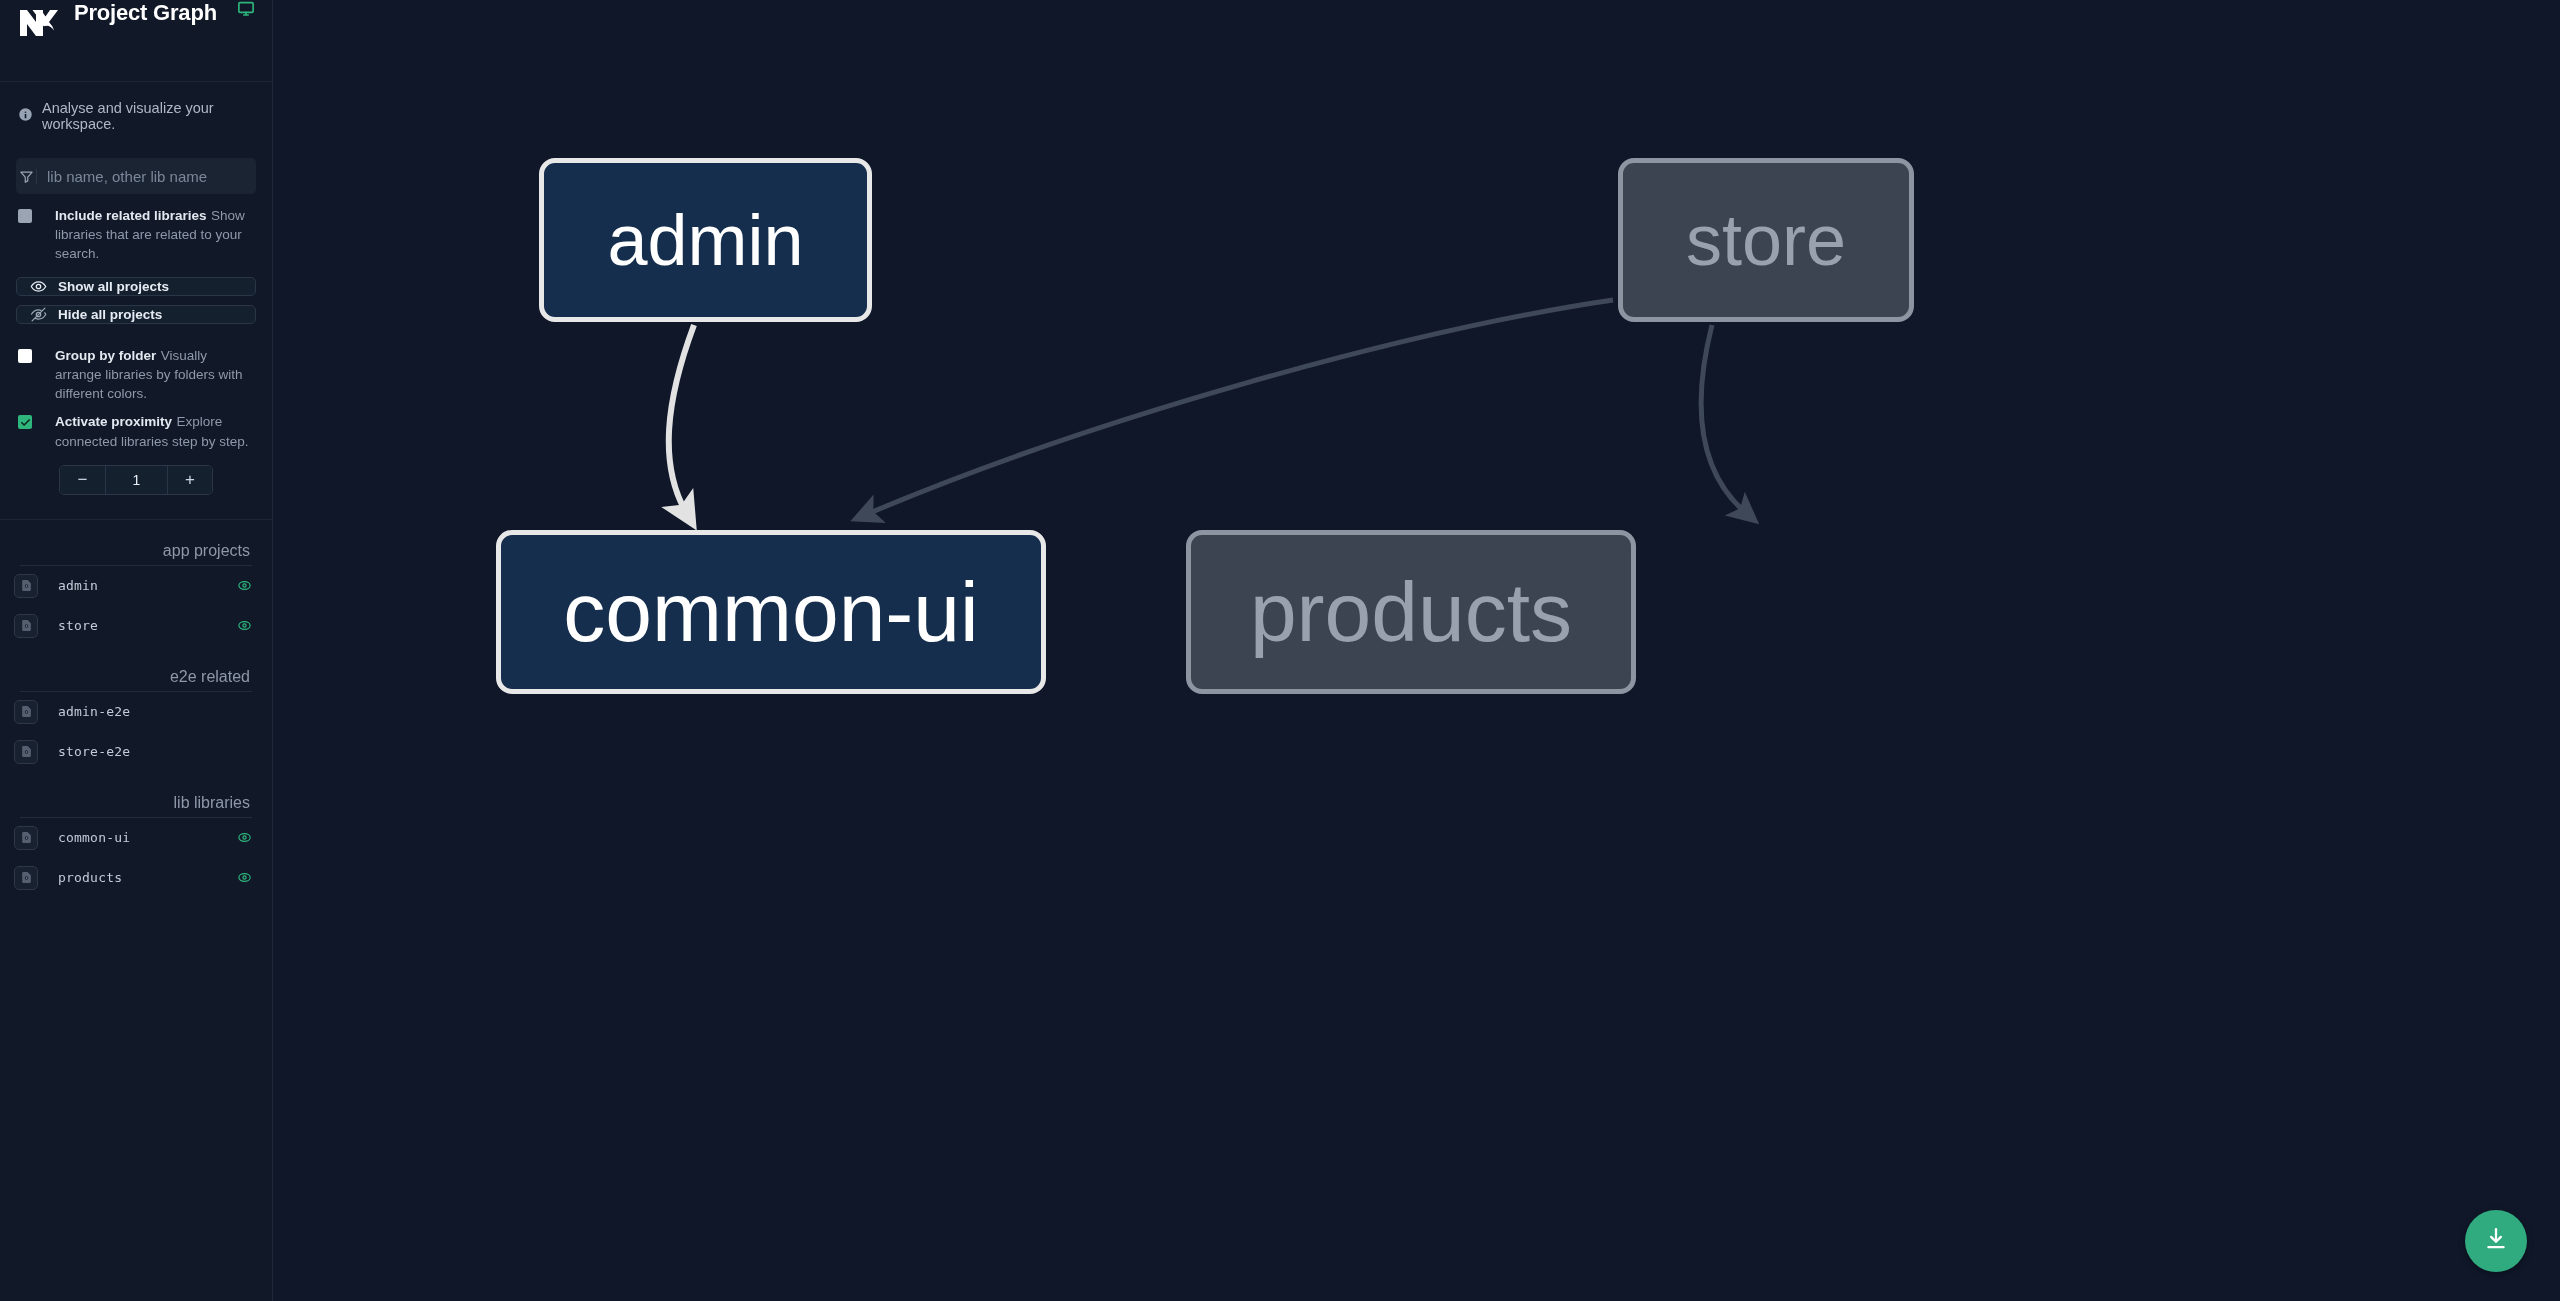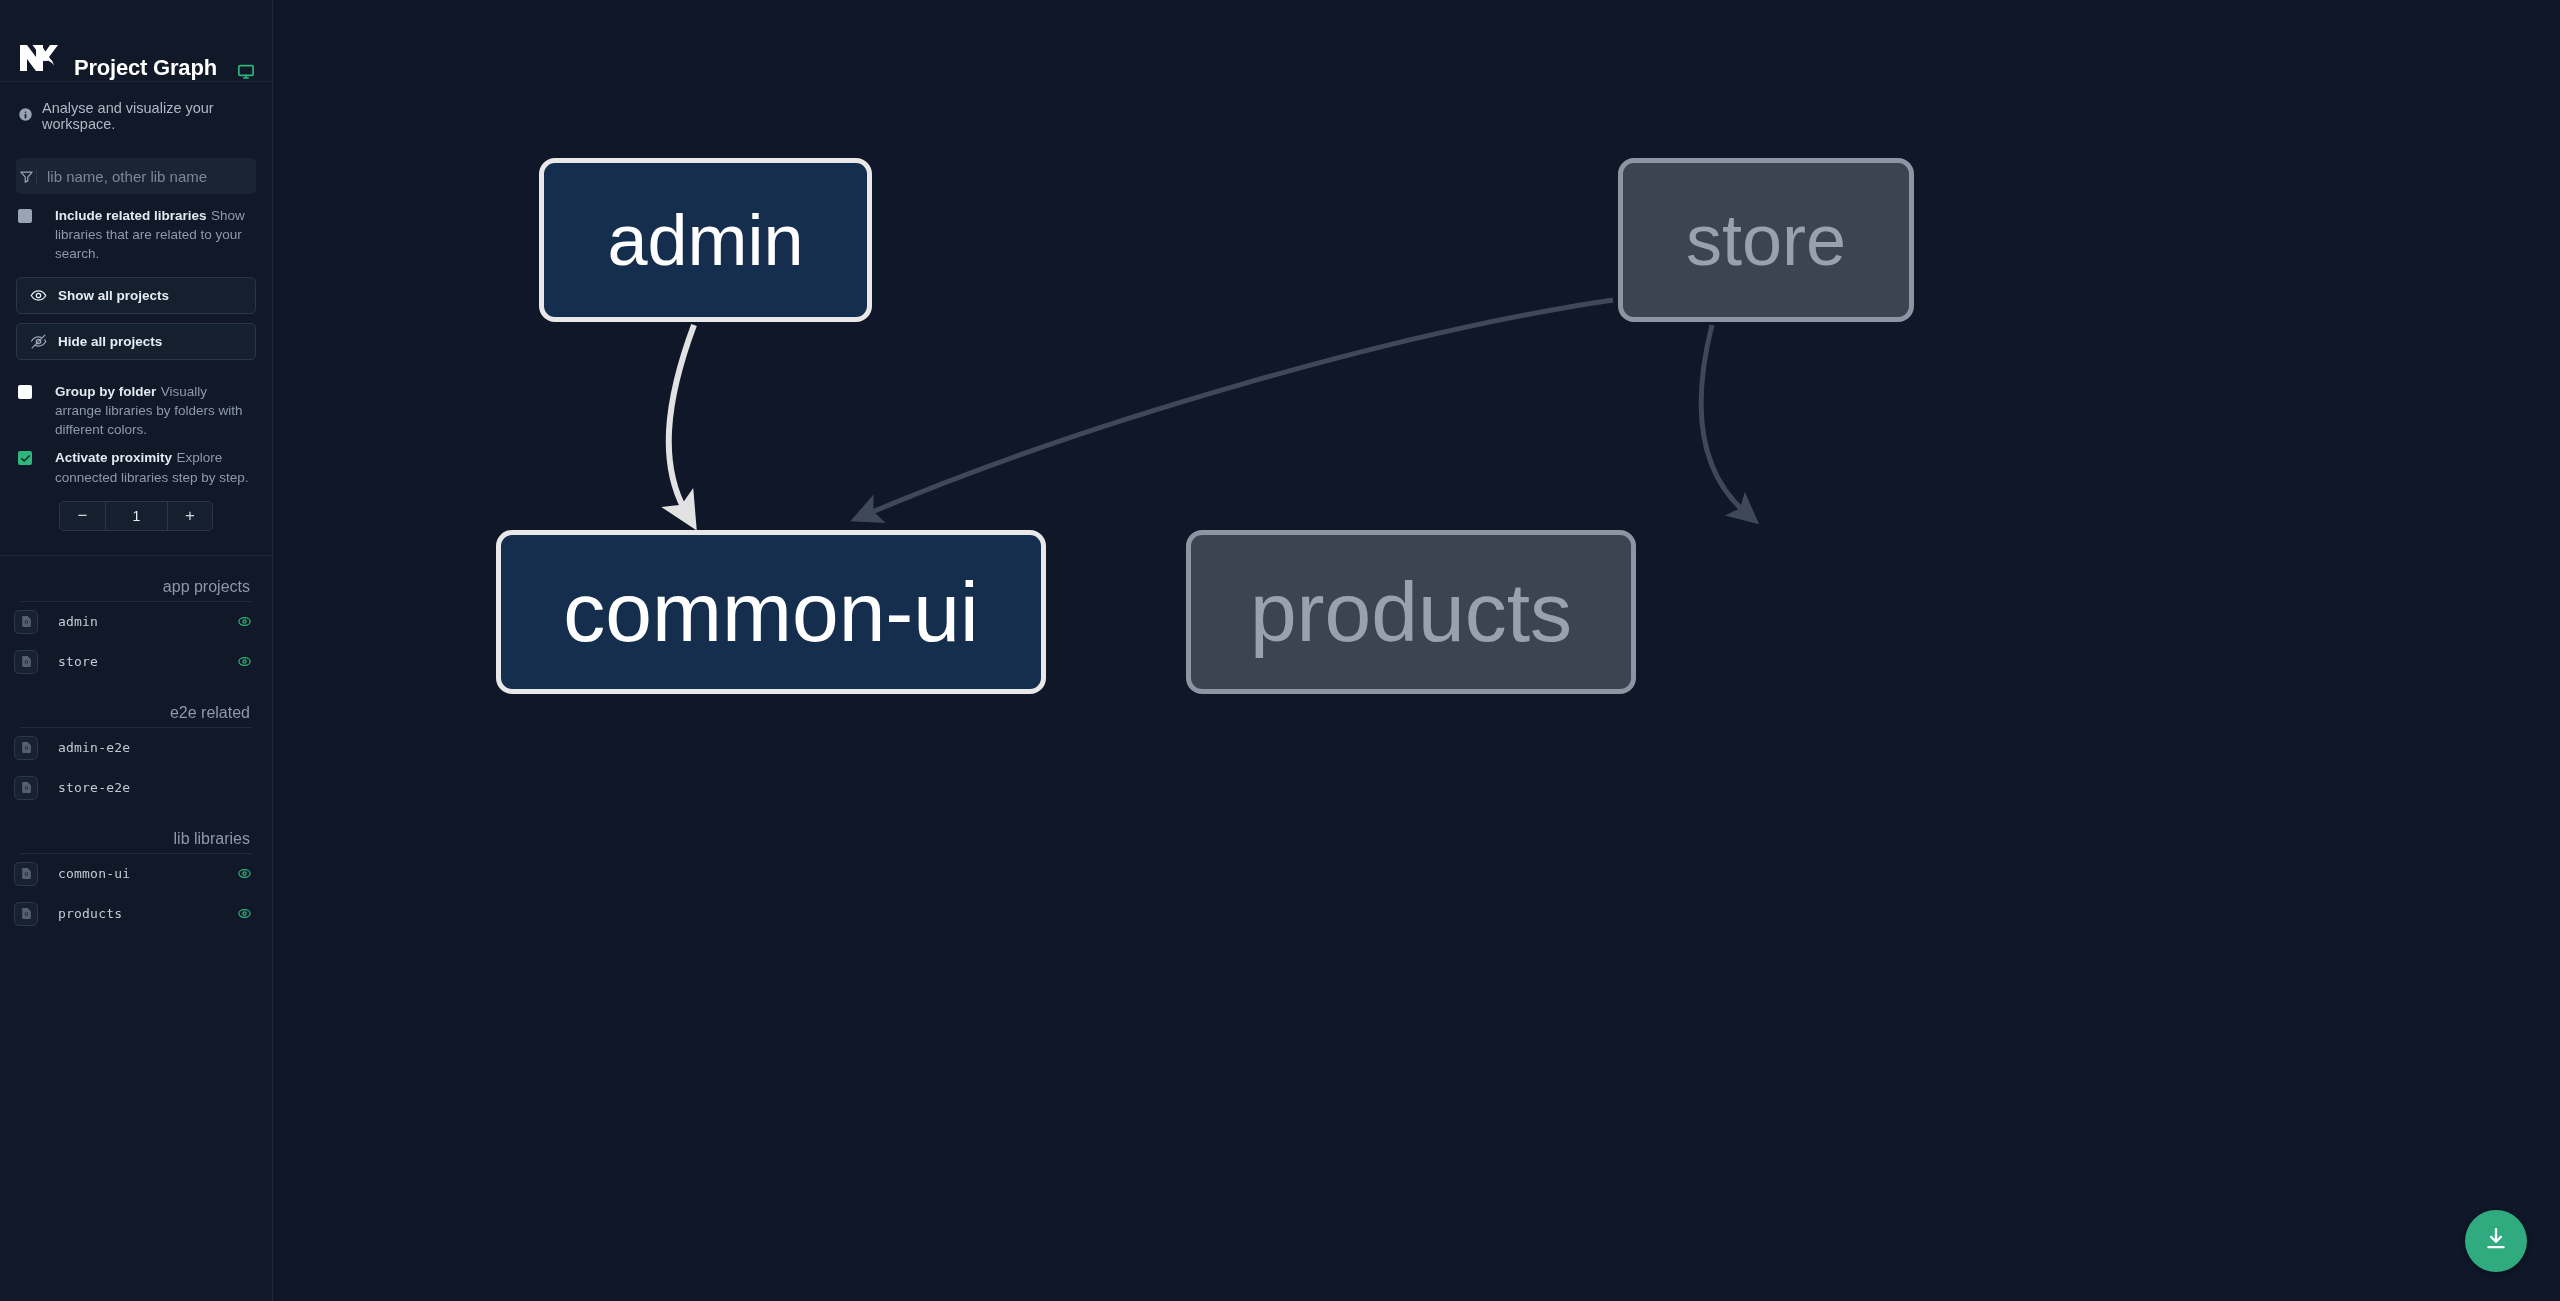--- a/index.html
+++ b/index.html
@@ -15,21 +15,21 @@
   .sidebar {
     position:relative;
     width:273px; height:1301px;
     background:#111827;
     flex:0 0 273px;
     border-right:1px solid #1d2838;
     overflow:hidden;
   }
   .sb-header {
     height:82px;
-    display:flex; align-items:flex-end;
+    display:flex; align-items:flex-start;
     padding:0 0 0 14px;
     gap:14px;
     border-bottom:1px solid #1c2534;
   }
   .nx-logo { width:46px; height:46px; flex:0 0 46px; position:relative; }
   .nx-logo svg { display:block; }
   .sb-title {
     font-size:22px; font-weight:bold; color:#ffffff;
     letter-spacing:-0.2px;
     white-space:nowrap;
@@ -70,21 +70,21 @@
   }
   .cbox.white { background:#ffffff; }
   .cbox.green { background:#2eb67d; }
   .cbox svg { display:block; }
   .opt-txt { min-width:0; }
   .opt-label { font-size:13.5px; font-weight:bold; color:#e3e9f0; line-height:1.35; }
   .opt-desc  { font-size:13.5px; color:#8e99aa; line-height:1.35; margin-top:1px; }
 
   .btns { padding:13px 16px 0 16px; display:flex; flex-direction:column; gap:9px; }
   .sb-btn {
-    height:37px; border:1px solid #2b3547; border-radius:5px;
+    height:19px; border:1px solid #2b3547; border-radius:5px;
     background:#15202f;
     display:flex; align-items:center; gap:11px;
     padding:0 13px;
     color:#e6ecf3; font-size:13.5px; font-weight:bold;
     cursor:pointer;
   }
   .sb-btn .ico { flex:0 0 17px; display:flex; align-items:center; }
 
   .stepper {
     margin:14px 16px 0 16px;

